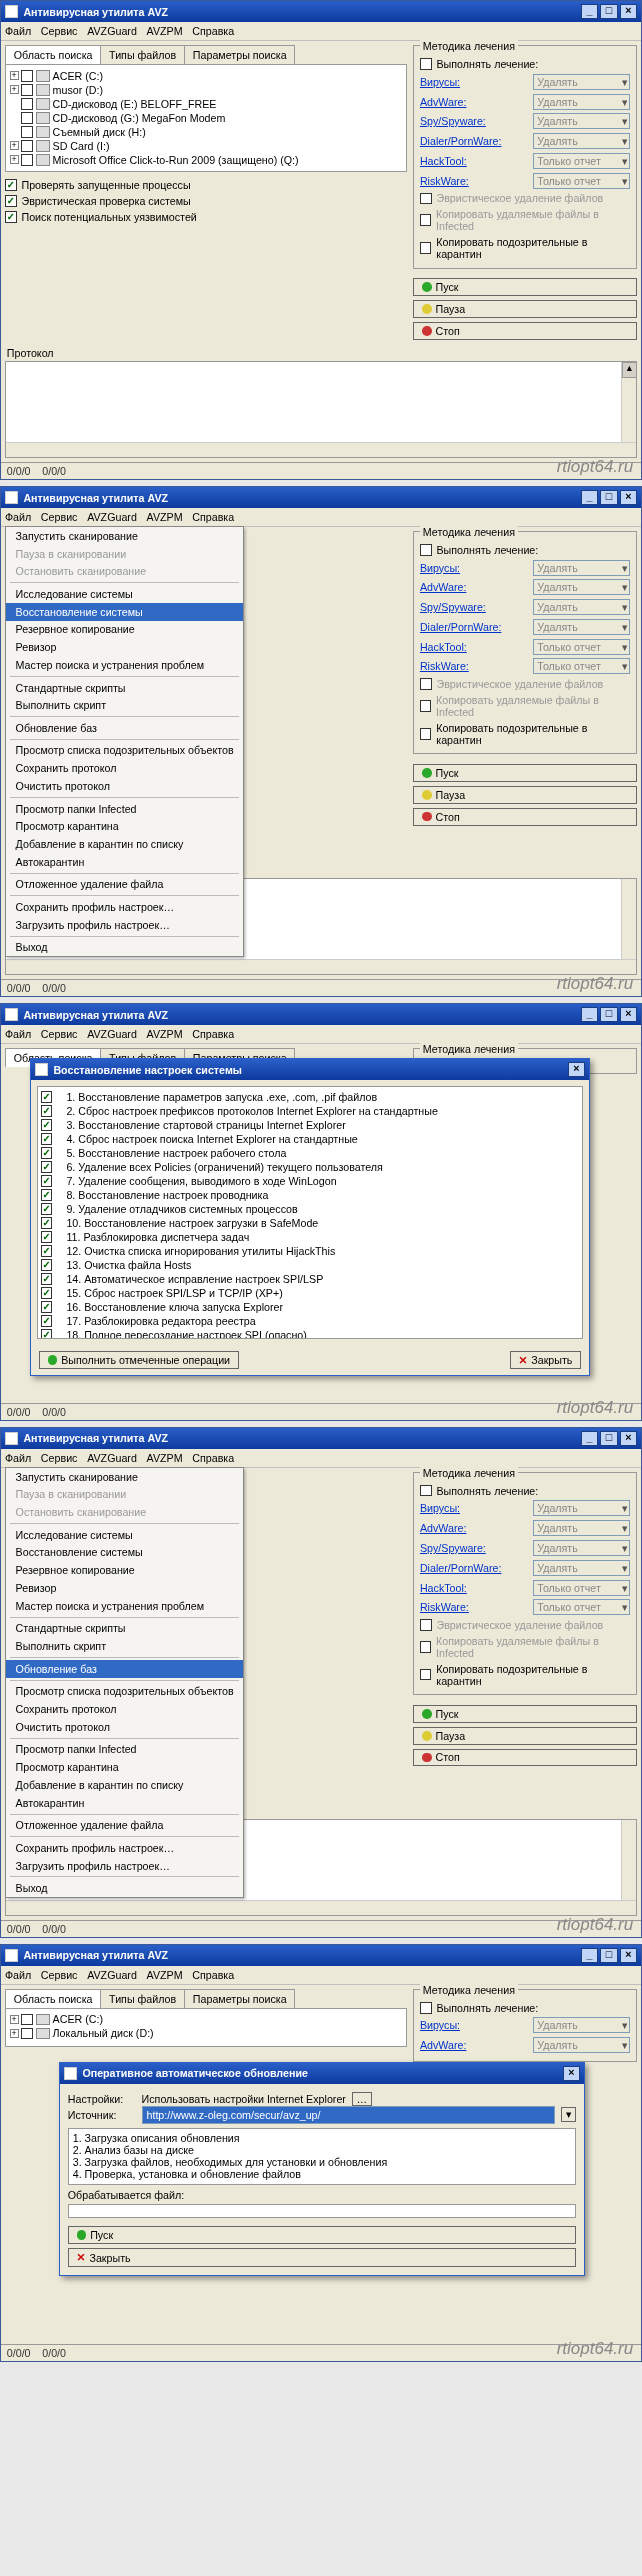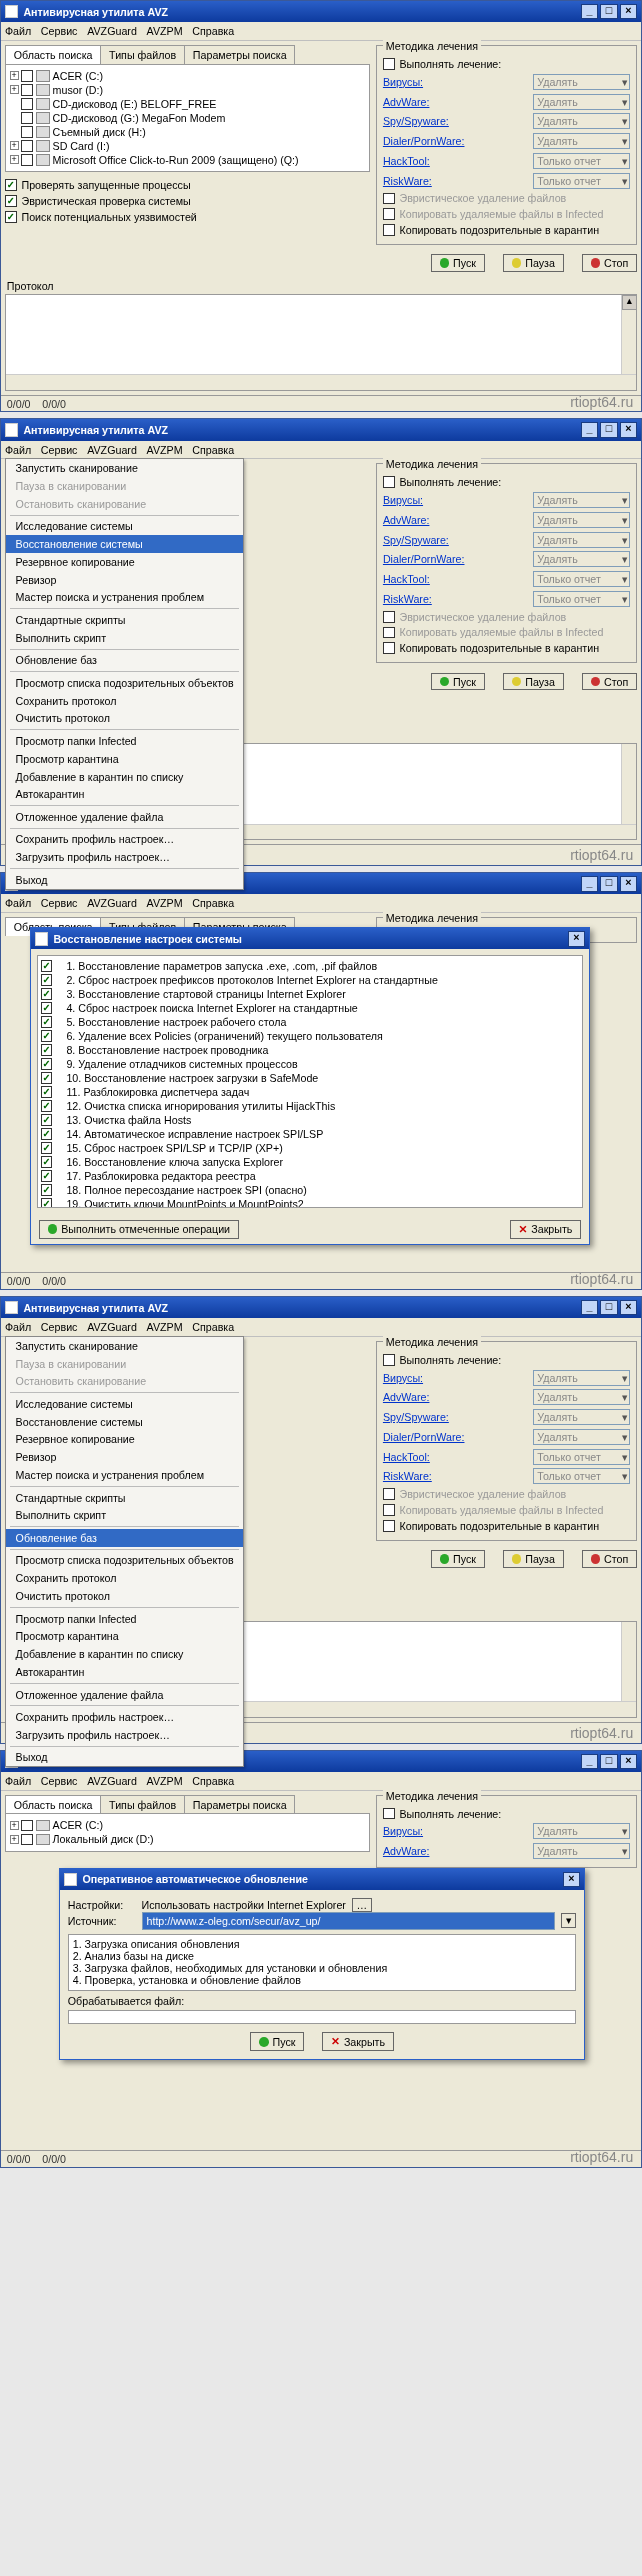--- a/index.html
+++ b/index.html
@@ -1,48 +1,48 @@
 <!DOCTYPE html>
 <html><head>
 <meta charset="utf-8">
 <style>
 * { box-sizing: border-box; margin: 0; padding: 0; font-family: Tahoma, Arial, sans-serif; font-size: 10.7px; }
 body { background: #e8e8e8; width: 642px; }
-.watermark { position: absolute; right: 7.8px; font-size: 14px; color: #888; pointer-events: none; }
+.watermark { position: absolute; right: 7.8px; font-size: 17px; color: #888; font-style: italic; pointer-events: none; }
 .window { border: 1.9px solid #3b5998; background: #ece9d8; margin-bottom: 5.8px; position: relative; }
 .titlebar { background: linear-gradient(to bottom, #2a5fc8, #0d3a9e); color: #fff; padding: 2.9px 3.9px; display: flex; align-items: center; justify-content: space-between; font-weight: bold; font-size: 11.7px; }
 .titlebar-left { display: flex; align-items: center; gap: 4.9px; }
 .tb-icon { width: 13.6px; height: 13.6px; background: #fff; border: 1px solid #ccc; }
 .winbtns { display: flex; gap: 1.9px; }
 .winbtn { width: 17.5px; height: 15.6px; background: #c2d6f8; border: 1px solid #1a3c80; color: #000; font-weight: bold; text-align: center; line-height: 11.7px; cursor: pointer; }
 .menubar { background: #ece9d8; padding: 2.9px 3.9px; display: flex; gap: 9.7px; border-bottom: 1px solid #bfbfbf; }
 .menubar span { cursor: pointer; }
 .content { display: flex; gap: 5.8px; padding: 3.9px; }
 .leftcol { flex: 1; }
-.rightcol { width: 261px; }
+.rightcol { width: 224px; }
 .tabs { display: flex; }
 .tab { background: #ece9d8; border: 1px solid #999; border-bottom: none; padding: 2.9px 7.8px; cursor: pointer; margin-right: -1px; }
 .tab.active { background: #fff; }
 .tab-panel { border: 1px solid #999; background: #fff; padding: 3.9px; min-height: 107px; }
 .tree-item { display: flex; align-items: center; gap: 2.9px; padding: 1px 0; }
 .tree-exp { width: 8.8px; height: 8.8px; border: 1px solid #808080; text-align: center; line-height: 6.8px; font-size: 8.8px; cursor: pointer; }
 .chk { width: 11.7px; height: 11.7px; border: 1px solid #333; background: #fff; cursor: pointer; display: inline-block; text-align: center; line-height: 9.7px; font-size: 9.7px; }
 .chk.checked::before { content: "✓"; color: #006600; font-weight: bold; }
 .drive-icon { width: 13.6px; height: 11.7px; background: #ddd; border: 1px solid #888; }
 .checkrow { display: flex; align-items: center; gap: 4.9px; padding: 1.9px 0; }
 .fieldset { border: 1px solid #999; padding: 5.8px; margin-bottom: 3.9px; }
 .fieldset-title { font-size: 10.7px; padding: 0 2.9px; background: #ece9d8; position: relative; top: -11.7px; display: inline-block; }
 .fieldset-body { margin-top: -7.8px; }
 .trow { display: flex; align-items: center; justify-content: space-between; padding: 1.9px 0; gap: 5.8px; }
 .tlink { color: #0033cc; text-decoration: underline; cursor: pointer; }
 .combo { border: 1px solid #7f9db9; background: #fff; padding: 1px 13.6px 1px 2.9px; position: relative; min-width: 97px; }
 .combo::after { content: "▾"; position: absolute; right: 1.9px; top: 1px; color: #555; }
 .combo.dis { background: #ece9d8; color: #888; }
 .disabled-text { color: #999; }
-.btnrow { display: flex; gap: 18px; justify-content: flex-end; padding-top: 5.8px; }
+.btnrow { display: flex; gap: 4px; justify-content: flex-end; padding-top: 5.8px; flex-direction: column; }
 .btn { border: 1px solid #666; background: #ece9d8; padding: 1.9px 7.8px; cursor: pointer; display: flex; align-items: center; gap: 3.9px; }
 .btn .ico { width: 9.7px; height: 9.7px; border-radius: 50%; }
 .ico.green { background: #2aa82a; }
 .ico.yellow { background: #ddcc33; }
 .ico.red { background: #cc3333; }
 .protocol-label { padding: 3.9px 5.8px 0; }
 .protocol-box { margin: 1.9px 3.9px 3.9px; border: 1px solid #999; background: #fff; height: 97px; position: relative; }
 .sb-v { position: absolute; right: 0; top: 0; bottom: 15.6px; width: 15.6px; background: #ece9d8; border-left: 1px solid #ccc; }
 .sb-h { position: absolute; left: 0; bottom: 0; right: 0; height: 15.6px; background: #ece9d8; border-top: 1px solid #ccc; }
 .sb-btn { width: 15.6px; height: 15.6px; background: #d4d0c8; border: 1px solid #999; text-align: center; line-height: 11.7px; font-size: 8.8px; cursor: pointer; }
@@ -413,20 +413,24 @@
       <div class="dlg-row">
           <span class="chk checked"></span>
           <span>5. Восстановление настроек рабочего стола</span>
         </div>
       <div class="dlg-row">
           <span class="chk checked"></span>
           <span>6. Удаление всех Policies (ограничений) текущего пользователя</span>
         </div>
       <div class="dlg-row">
           <span class="chk checked"></span>
+          <span>7. Удаление сообщения, выводимого в ходе WinLogon</span>
+        </div>
+      <div class="dlg-row">
+          <span class="chk checked"></span>
           <span>8. Восстановление настроек проводника</span>
         </div>
       <div class="dlg-row">
           <span class="chk checked"></span>
           <span>9. Удаление отладчиков системных процессов</span>
         </div>
       <div class="dlg-row">
           <span class="chk checked"></span>
           <span>10. Восстановление настроек загрузки в SafeMode</span>
         </div>

